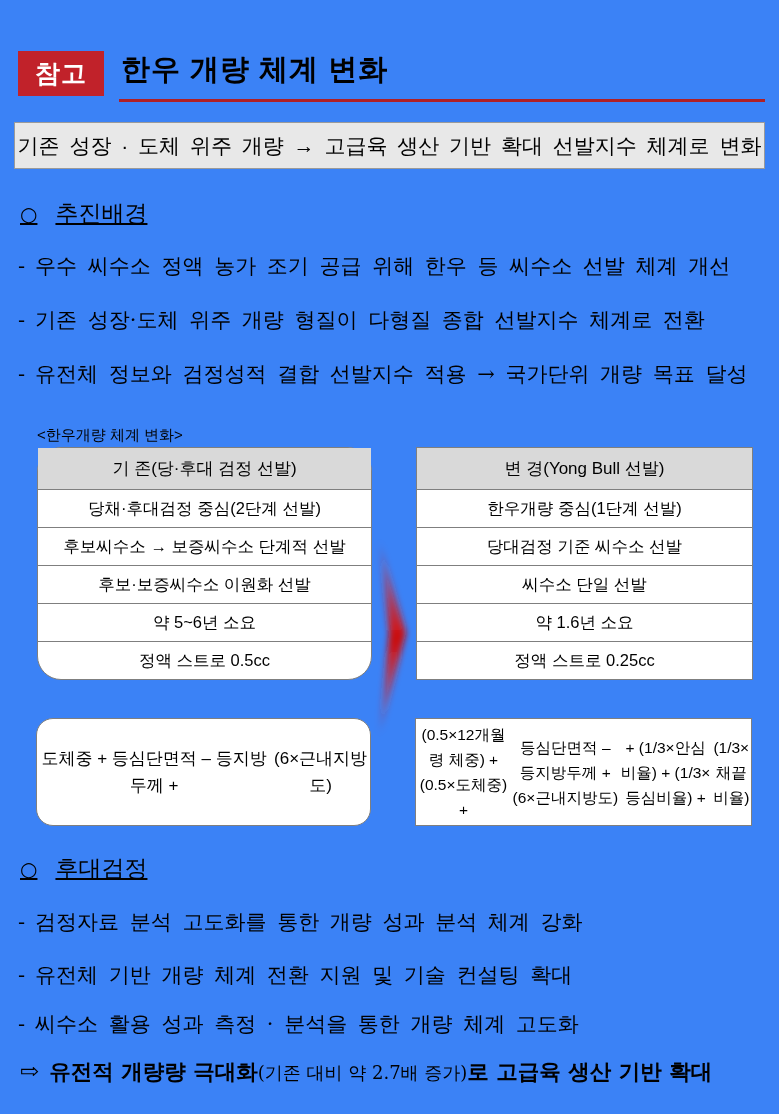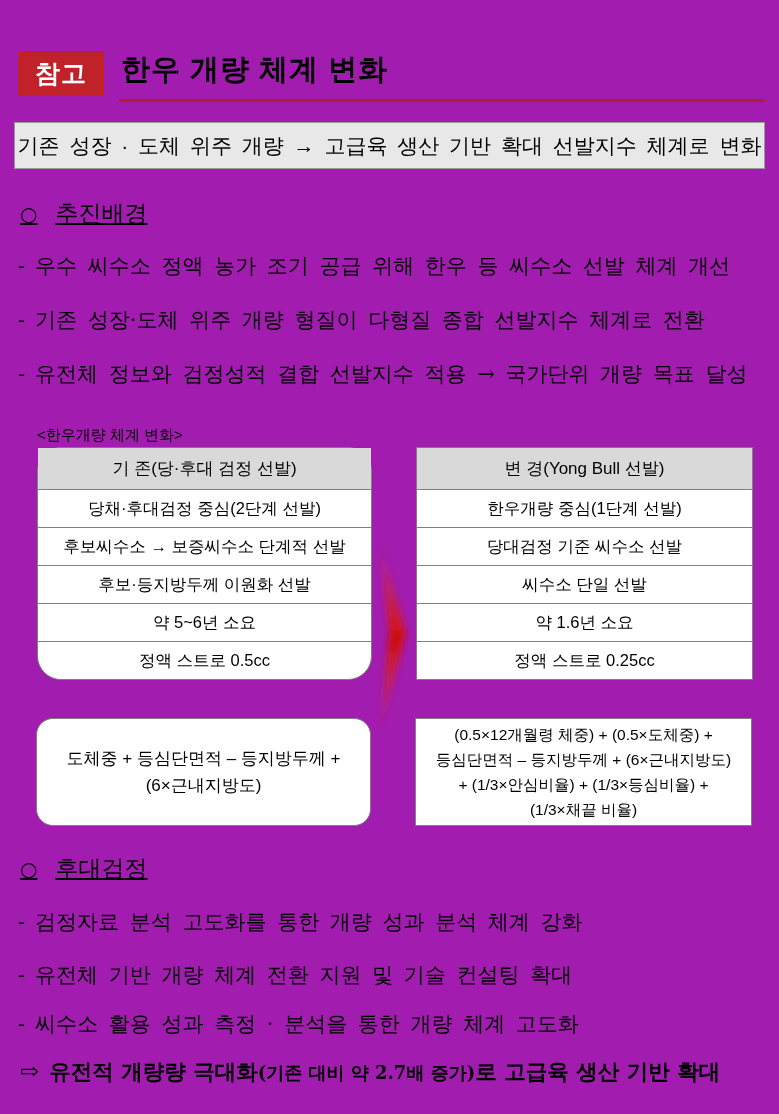--- a/index.html
+++ b/index.html
@@ -1,17 +1,17 @@
 <!DOCTYPE html>
 <html><head>
 <meta charset="utf-8">
 <style>
   html,body{margin:0;padding:0;background:#888;}
   .page{
-    position:relative;width:779px;height:1114px;background:#a21caf;
+    position:relative;width:779px;height:1114px;background:#3b82f6;
     margin:0 auto;overflow:hidden;
     font-family:"Liberation Sans",sans-serif;color:#111;
   }
   
   .badge{
     position:absolute;left:18px;top:51px;width:86px;height:45px;
     background:#c1222a;color:#ffffff;font-weight:bold;font-size:25px;
     display:flex;align-items:center;justify-content:center;letter-spacing:1px;
   }
   .title{
@@ -52,34 +52,34 @@
     font-size:17px;color:#000;border-bottom:1px solid #7f7f7f;
   }
   .cmp-table .rw{
     height:37px;display:flex;align-items:center;justify-content:center;
     font-size:16.5px;color:#000;border-bottom:1px solid #7f7f7f;
   }
   .cmp-table .rw:last-child{border-bottom:none;}
   
   .fbox{
     position:absolute;top:718px;height:106px;border:1px solid #7f7f7f;background:#fff;
-    display:flex;flex-direction:column;align-items:center;justify-content:center;
+    display:flex;align-items:center;justify-content:center;
     color:#000;text-align:center;
   }
   .fbox.left{font-size:17px;line-height:27px;}
   .fbox.right{font-size:15.5px;line-height:25px;}
   
   .red-arrow{position:absolute;left:365px;top:538px;}
   
   .conclusion{
     position:absolute;left:20px;top:1057px;width:752px;font-size:21.5px;
     font-family:"DejaVu Serif",serif;font-weight:bold;color:#000;white-space:nowrap;
   }
   .conclusion .arr{font-weight:normal;font-size:23px;margin-right:10px;}
-  .conclusion .paren{font-weight:bold;font-size:18px;}
+  .conclusion .paren{font-weight:normal;font-size:18px;}
 </style>
 </head>
 <body>
 
 <div class="page">
 
   <div class="badge">참고</div>
   <div class="title">한우 개량 체계 변화</div>
   <div class="title-rule"></div>
 
@@ -97,21 +97,21 @@
   <div class="bullet" style="top:360px;">
     <span class="dash">-</span><span>유전체 정보와 검정성적 결합 선발지수 적용 → 국가단위 개량 목표 달성</span>
   </div>
 
   <div class="caption" style="left:37px;top:426px;">&lt;한우개량 체계 변화&gt;</div>
 
   <div class="cmp-table" style="left:37px;width:333px;border-radius:24px;">
     <div class="hd">기  존(당·후대 검정 선발)</div>
     <div class="rw">당채·후대검정 중심(2단계 선발)</div>
     <div class="rw">후보씨수소 → 보증씨수소 단계적 선발</div>
-    <div class="rw">후보·등지방두께 이원화 선발</div>
+    <div class="rw">후보·보증씨수소 이원화 선발</div>
     <div class="rw">약 5~6년 소요</div>
     <div class="rw">정액 스트로 0.5cc</div>
   </div>
 
   <div class="cmp-table" style="left:416px;width:335px;">
     <div class="hd">변  경(Yong Bull 선발)</div>
     <div class="rw">한우개량 중심(1단계 선발)</div>
     <div class="rw">당대검정 기준 씨수소 선발</div>
     <div class="rw">씨수소 단일 선발</div>
     <div class="rw">약 1.6년 소요</div>

